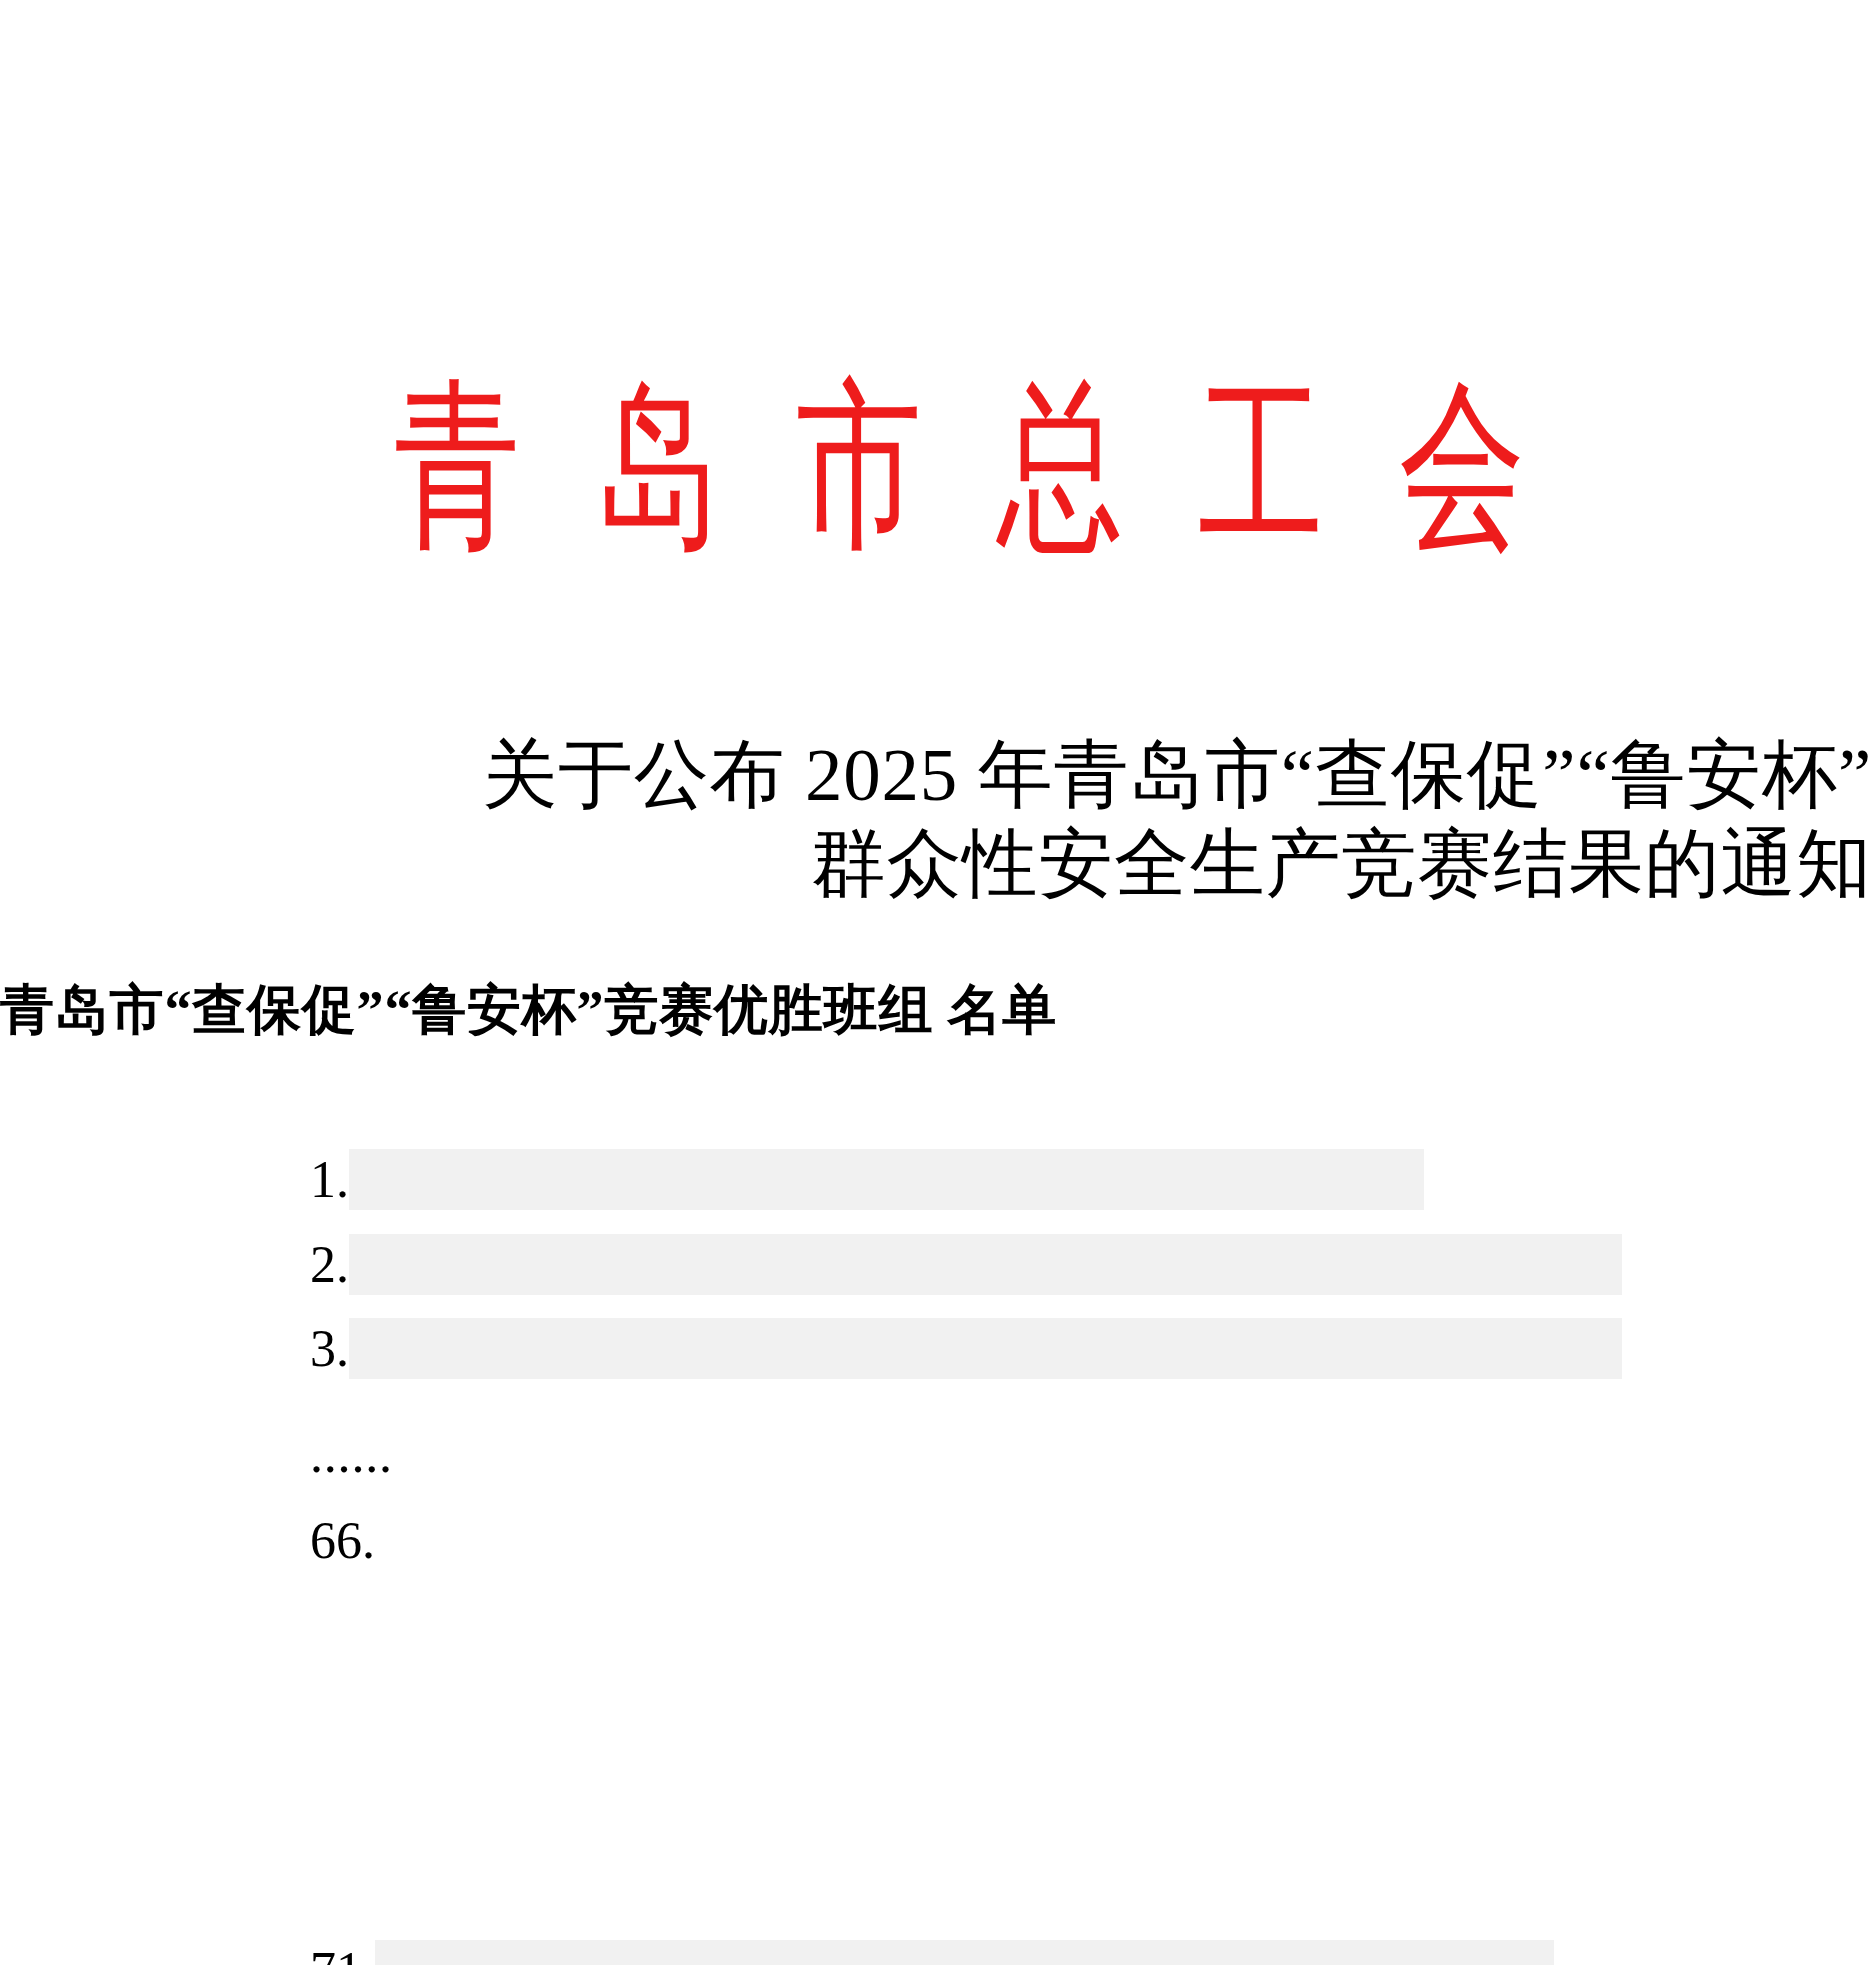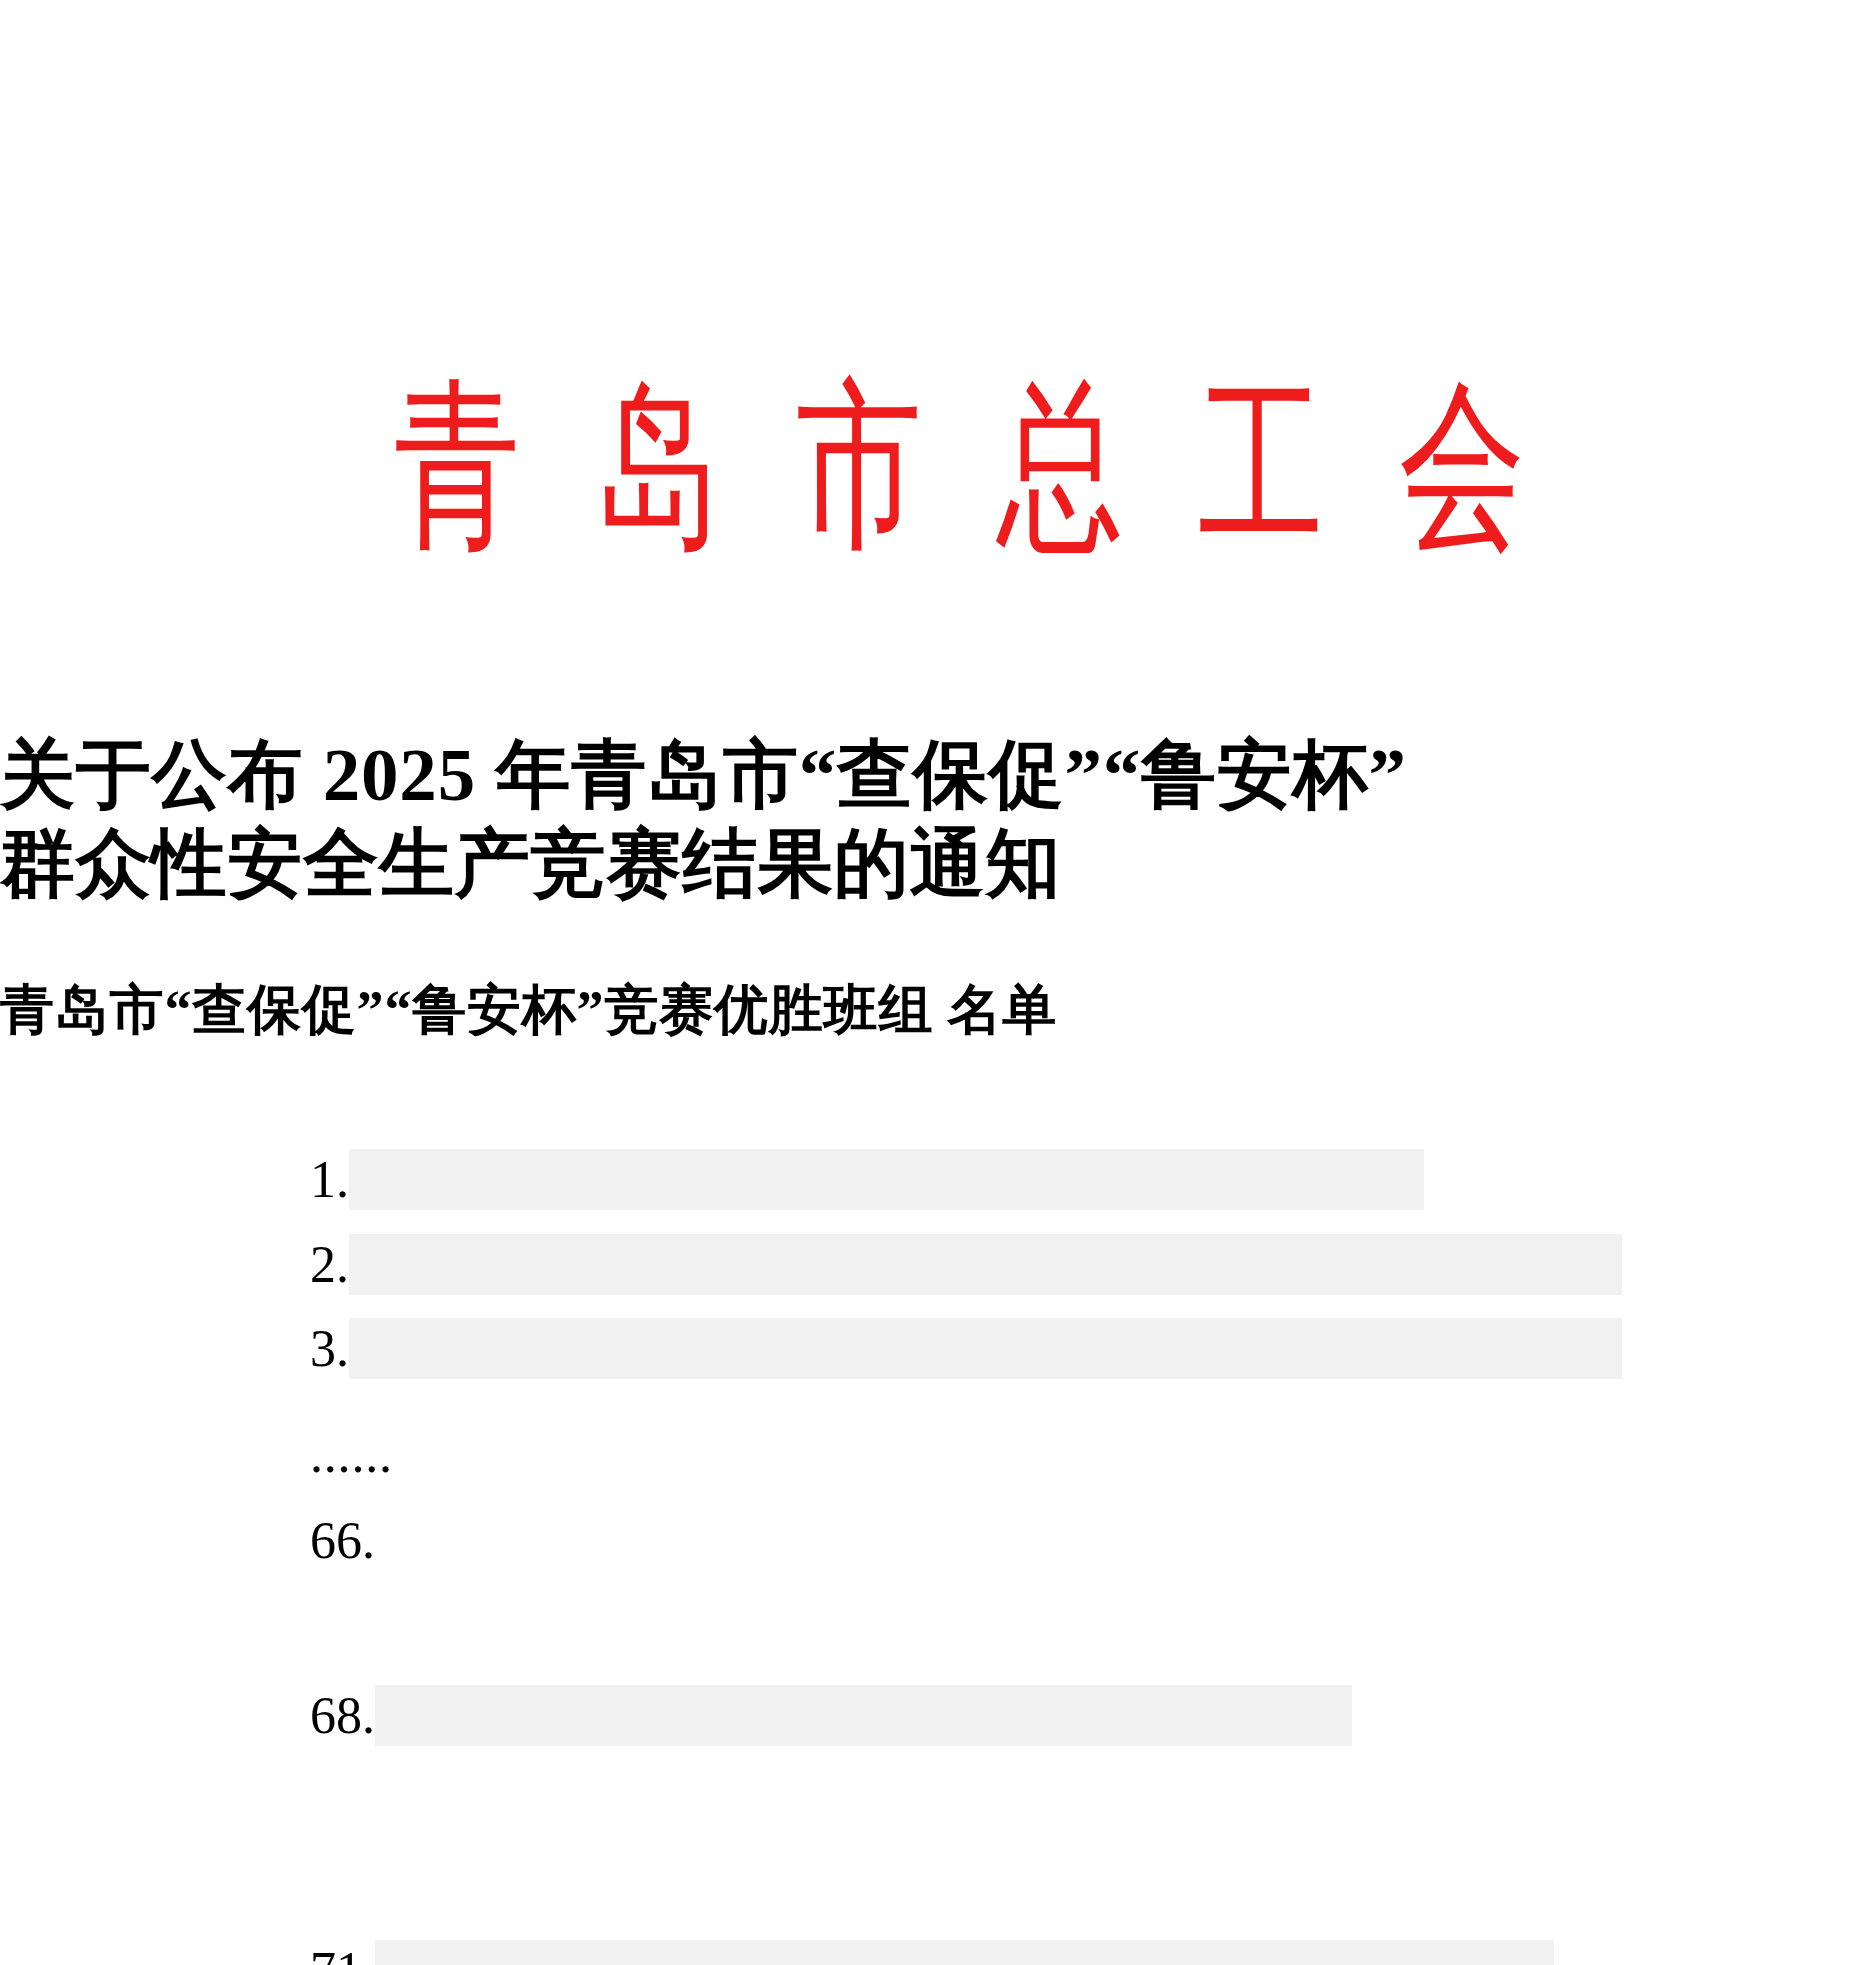--- a/index.html
+++ b/index.html
@@ -14,21 +14,21 @@
   .org-title{
     position:absolute;top:377px;left:0;width:100%;
     text-align:center;white-space:nowrap;
     font-size:126px;line-height:126px;
     letter-spacing:75px;text-indent:122px;
     color:#ee1c1c;
     transform:scaleY(1.45);transform-origin:50% 0;
   }
   .doc-title{
     position:absolute;top:730px;left:0;width:100%;
-    text-align:left;font-weight:bold;
+    text-align:right;font-weight:normal;
     font-size:75px;line-height:89px;
     letter-spacing:0.8px;
   }
   .subtitle{
     position:absolute;top:979px;left:0;width:100%;
     text-align:left;font-weight:bold;
     font-size:54px;line-height:63px;
     letter-spacing:0.8px;
   }
   .row{
@@ -79,24 +79,20 @@
 
   <div class="row rd1">
     <span class="dots">......</span>
   </div>
 
   <div class="row r66">
     <span class="num">66.</span>
   </div>
 
 
-  <div class="row r68">
-    <span class="num">68.</span>
-    <span class="redact" style="width:977px"></span>
-  </div>
 
 
 
   <div class="row r71">
     <span class="num">71.</span>
     <span class="redact" style="width:1179px"></span>
   </div>
 
 </div>
 

